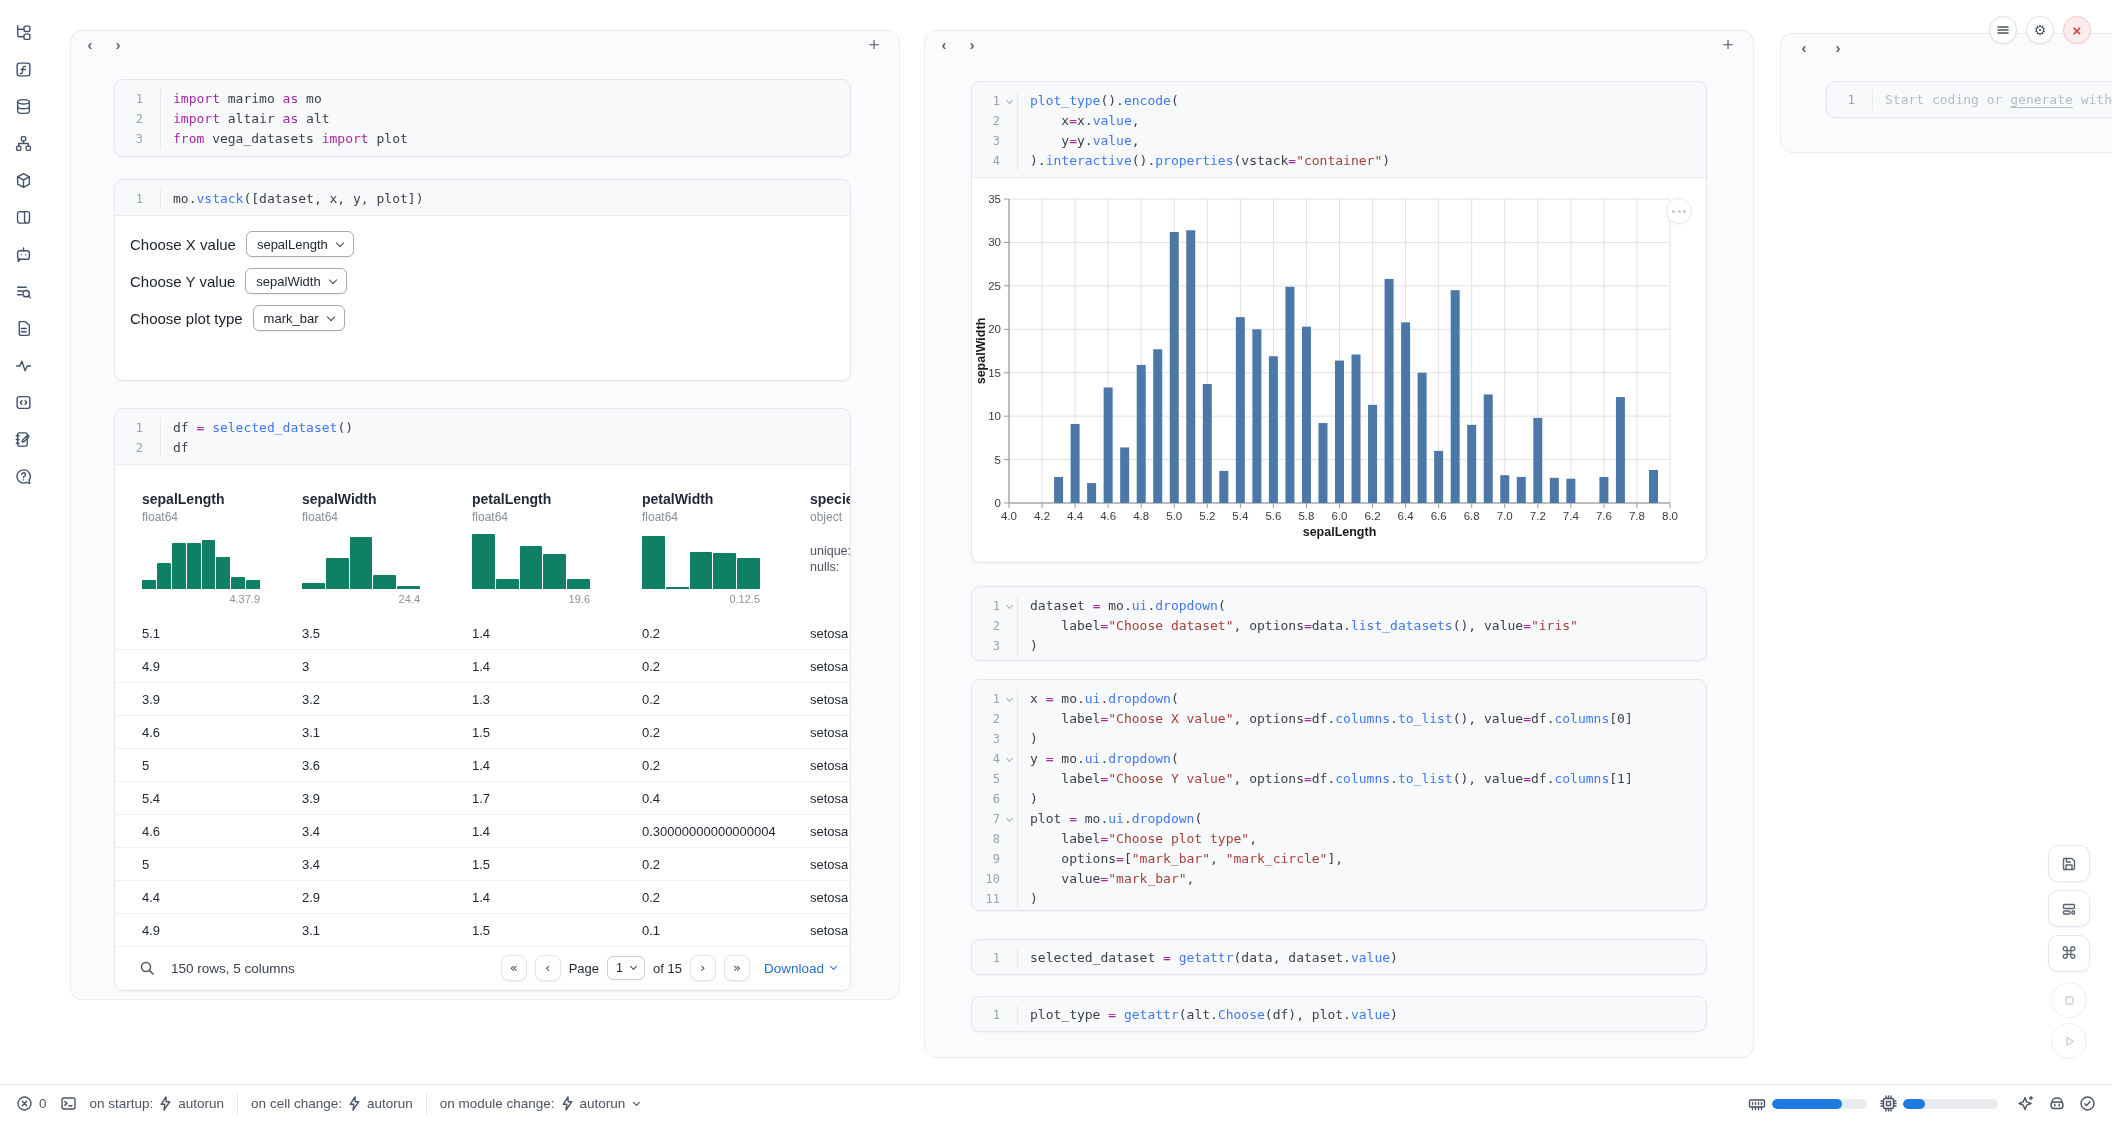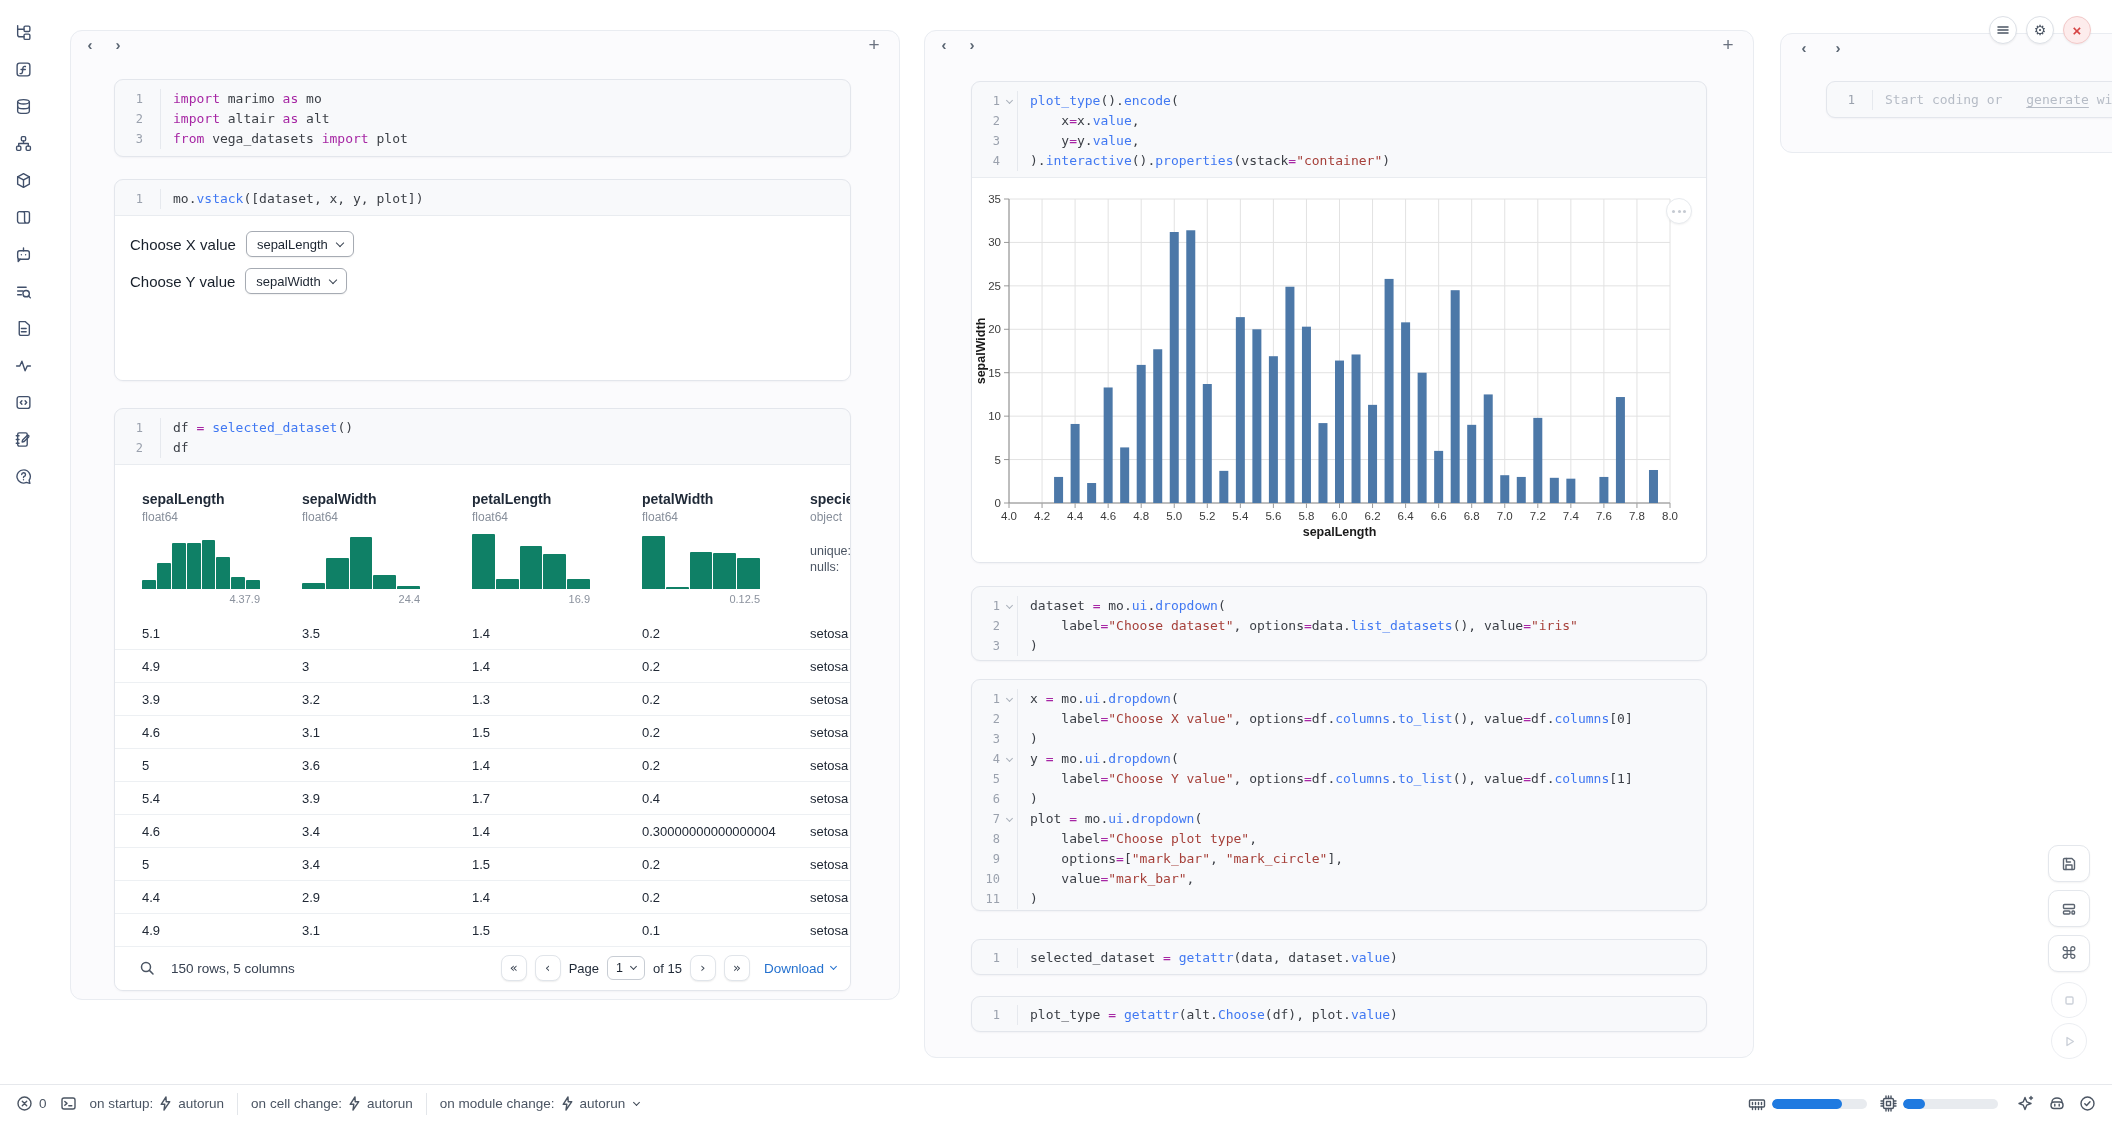--- a/index.html
+++ b/index.html
@@ -23,21 +23,21 @@
   .cell { position:absolute; border:1px solid #e3e6ec; border-radius:9px; background:#f8f9fb;
           box-shadow:0 1px 2px rgba(15,23,42,.04); overflow:hidden; display:flex; flex-direction:column; }
   .code { padding:9px 0 6px 0; }
   .cline { display:flex; height:20px; line-height:20px; font-family:"DejaVu Sans Mono", monospace; font-size:13px; }
   .cline .num { width:32px; padding-right:4px; text-align:right; color:#9aa1ad; font-size:12px; flex:none; }
   .cline .foldc { width:13px; flex:none; position:relative; }
   .cline .foldc i { position:absolute; left:3px; top:7px; width:5px; height:5px;
                     border-right:1.4px solid #aab1bb; border-bottom:1.4px solid #aab1bb; transform:rotate(45deg); }
   .cline .src { border-left:1px solid #e6e9ee; padding-left:12px; white-space:pre; color:#3b3f46; flex:1; }
   .tk-kw { color:#a626a4; } .tk-op { color:#a626a4; } .tk-fn { color:#4078f2; } .tk-st { color:#a6403a; }
-  .tk-ph { color:#b6bcc6; } .tk-ph.gen { text-decoration:underline; text-underline-offset:3px;margin-left:16px; }
+  .tk-ph { color:#b6bcc6; } .tk-ph.gen { text-decoration:underline; text-underline-offset:3px; }
   .output { flex:1; background:#fff; border-top:1px solid #e9ecf0; position:relative; overflow:hidden; }
 
   
   .ctl-wrap { padding:15px 18px 0 15px; }
   .ctl-row { display:flex; align-items:center; gap:10px; margin-bottom:11px; font-size:15px; color:#18202b; }
   .select { height:26px; border:1px solid #a6abb3; border-radius:6px; background:#fff; display:inline-flex;
             align-items:center; gap:9px; padding:0 10px; font-size:13px; color:#1b2430;
             box-shadow:0 1px 1.5px rgba(0,0,0,.06); cursor:pointer; }
   .select.wide { width:211px; justify-content:space-between; }
   .chev { display:inline-block; width:6px; height:6px; border-right:1.7px solid #3c4654;
@@ -237,20 +237,27 @@
                 <i class="chev"></i>
               </span>
             </div>
             <div class="ctl-row">
               <span>Choose Y value</span>
               <span class="select">
                 <span>sepalWidth</span>
                 <i class="chev"></i>
               </span>
             </div>
+            <div class="ctl-row">
+              <span>Choose plot type</span>
+              <span class="select">
+                <span>mark_bar</span>
+                <i class="chev"></i>
+              </span>
+            </div>
           </div>
       </div>
     </div>
 
     <div class="cell" style="left:43px; top:377px; width:737px; height:583px;">
       <div class="code">
           <div class="cline">
             <span class="num">1</span>
             <span class="foldc"></span>
             <span class="src"><span class="tk-pl">df </span><span class="tk-op">=</span><span class="tk-pl"> </span><span class="tk-fn">selected_dataset</span><span class="tk-pl">()</span></span>
@@ -301,21 +308,21 @@
               <div class="ttype">float64</div>
               <div class="thist">
                 <div style="height: 95%; background: rgb(15, 128, 102);"></div>
                 <div style="height: 17%; background: rgb(15, 128, 102);"></div>
                 <div style="height: 74%; background: rgb(15, 128, 102);"></div>
                 <div style="height: 60%; background: rgb(15, 128, 102);"></div>
                 <div style="height: 18%; background: rgb(15, 128, 102);"></div>
               </div>
               <div class="taxis">
                 <span>1</span>
-                <span>6.9</span>
+                <span>9.6</span>
               </div>
             </div>
             <div class="tcol" style="width: 168px;">
               <div class="tname">petalWidth</div>
               <div class="ttype">float64</div>
               <div class="thist">
                 <div style="height: 92%; background: rgb(15, 128, 102);"></div>
                 <div style="height: 4%; background: rgb(15, 128, 102);"></div>
                 <div style="height: 63%; background: rgb(15, 128, 102);"></div>
                 <div style="height: 62%; background: rgb(15, 128, 102);"></div>

